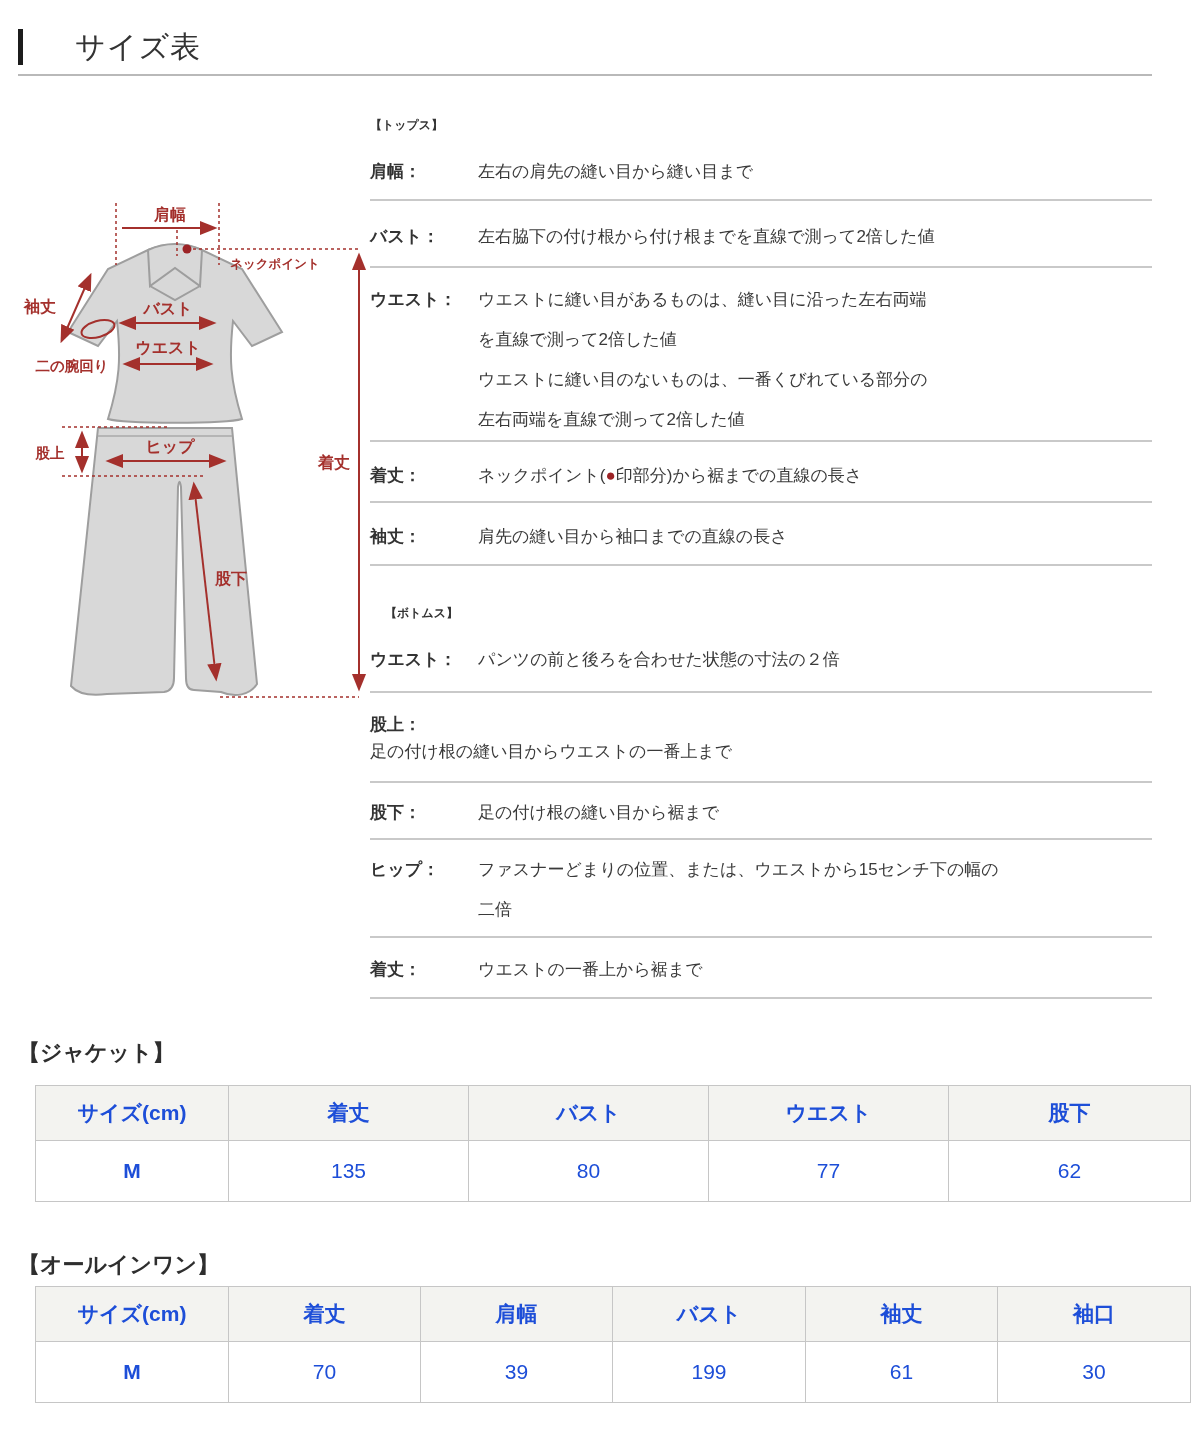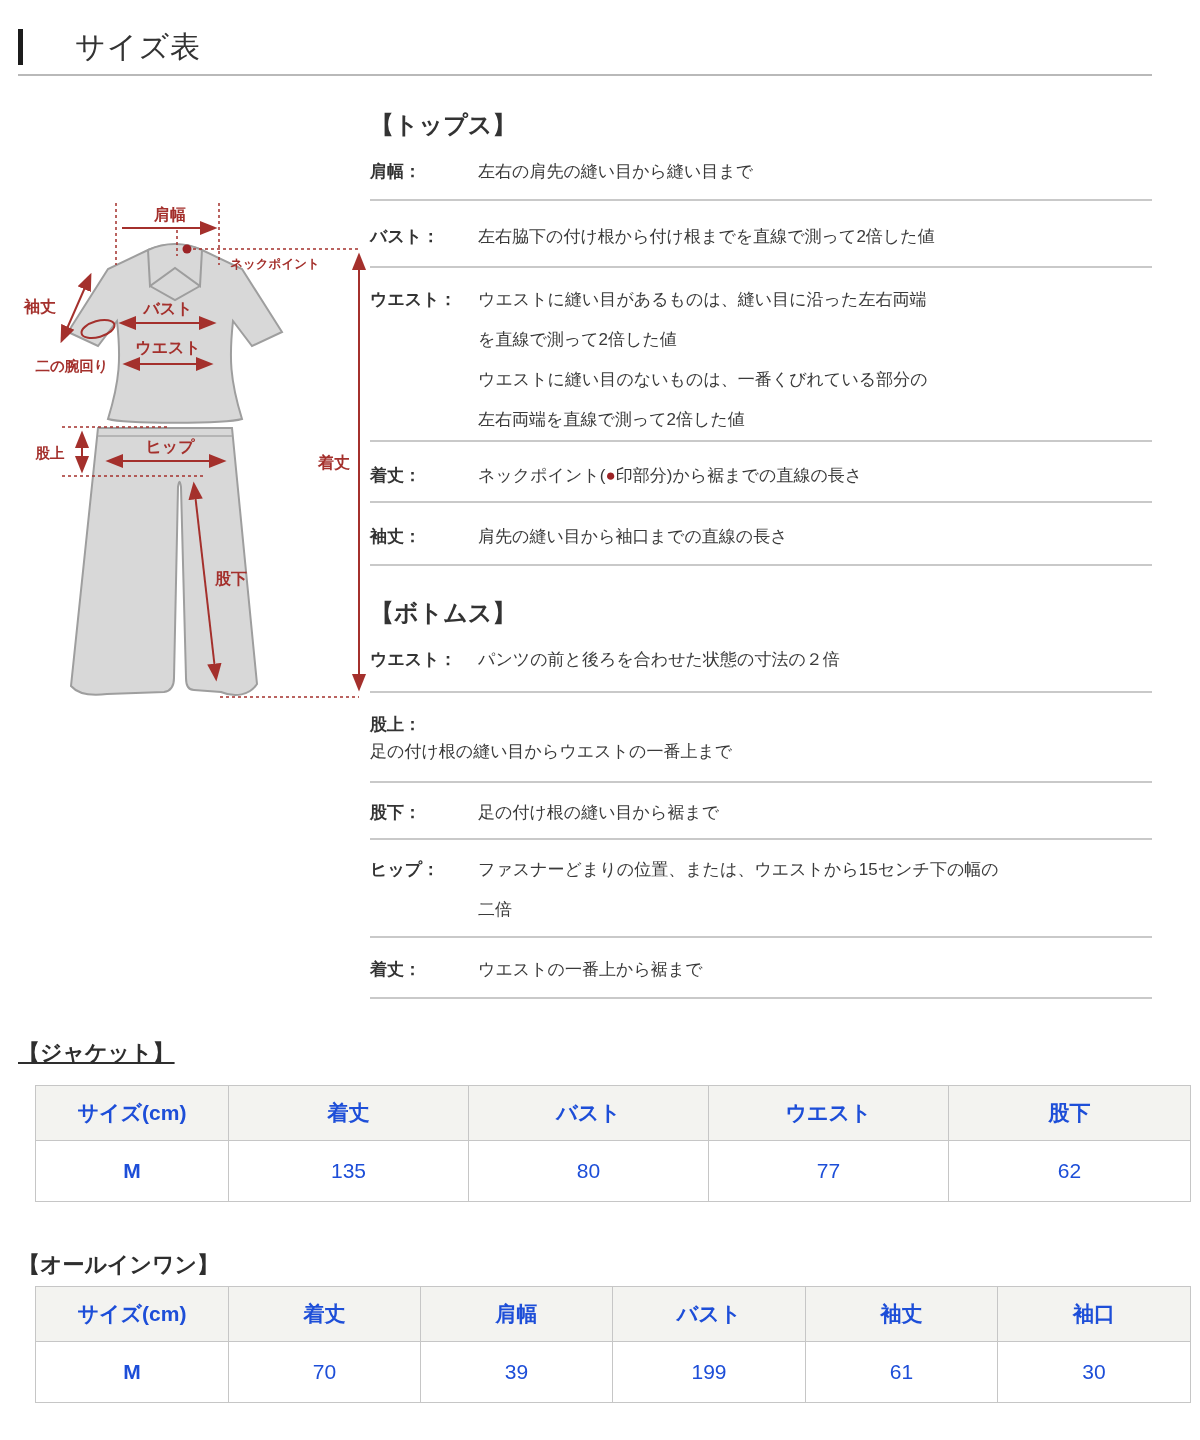--- a/index.html
+++ b/index.html
@@ -16,40 +16,40 @@
   .title-text{font-size:30px;color:#333;letter-spacing:1px;margin-left:39px;}
   .title-rule{
     position:absolute;left:18px;top:74px;width:1134px;height:0;
     border-top:2px solid #b9b9b9;
   }
   
   .diagram{position:absolute;left:10px;top:190px;width:360px;height:520px;}
   .diagram text{fill:#a4302c;font-weight:bold;font-family:"Liberation Sans","DejaVu Sans",sans-serif;}
   
   .desc-col{position:absolute;left:370px;top:112px;width:782px;}
-  .sec-head{font-size:24px;font-weight:bold;color:#333;height:26px;line-height:26px;}
-  .sec-head.second{margin-top:34px;}
+  .sec-head{font-size:12px;font-weight:bold;color:#333;height:26px;line-height:26px;}
+  .sec-head.second{margin-top:34px;margin-left:15px;}
   .drow{display:flex;border-bottom:2px solid #c9c9c9;font-size:17px;line-height:27px;}
   .drow .dt{width:108px;flex:none;font-weight:bold;color:#333;}
   .drow .dd{flex:1;color:#3a3a3a;}
   .drow.multi{line-height:40px;}
   .r-t0{padding-top:20px;padding-bottom:14px;}
   .r-t1{padding-top:22px;padding-bottom:16px;}
   .r-t2{padding-top:12px;padding-bottom:0px;}
   .r-t3{padding-top:20px;padding-bottom:12px;}
   .r-t4{padding-top:20px;padding-bottom:14px;}
   .r-b0{padding-top:20px;padding-bottom:18px;}
   .r-b1{padding-top:18px;padding-bottom:16px;flex-direction:column;}
   .r-b2{padding-top:16px;padding-bottom:12px;justify-content:center;}
   .r-b3{padding-top:10px;padding-bottom:6px;}
   .r-b4{padding-top:18px;padding-bottom:14px;}
   .dot-red{color:#9c2326;}
   
   .tbl-label{position:absolute;left:18px;font-size:22px;font-weight:bold;color:#2e2e2e;}
-  .lbl-1{top:1038px;text-decoration:underline;}
+  .lbl-1{top:1038px;}
   .lbl-2{top:1250px;}
   table.size{
     position:absolute;left:25px;width:1155px;border-collapse:collapse;
     font-size:21px;text-align:center;color:#1d4ed8;table-layout:fixed;margin-left:10px;
   }
   .tbl-1{top:1085px;}
   .tbl-2{top:1286px;}
   table.size th,table.size td{border:1px solid #c6c6c6;}
   table.size th{background:#f3f3f0;font-weight:bold;height:52px;}
   table.size td{background:#ffffff;height:58px;font-weight:normal;}

